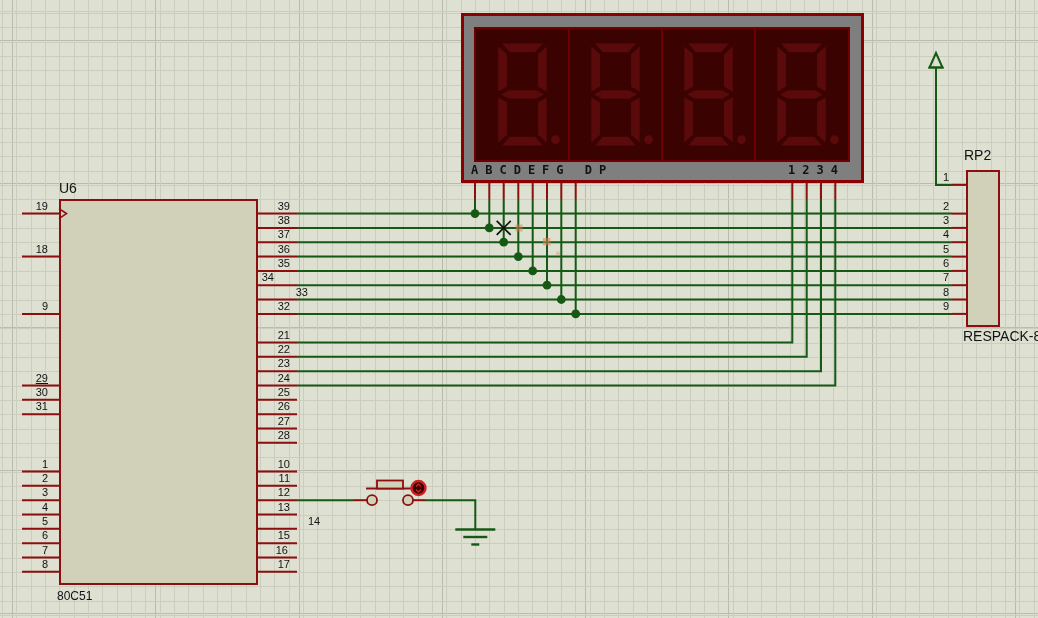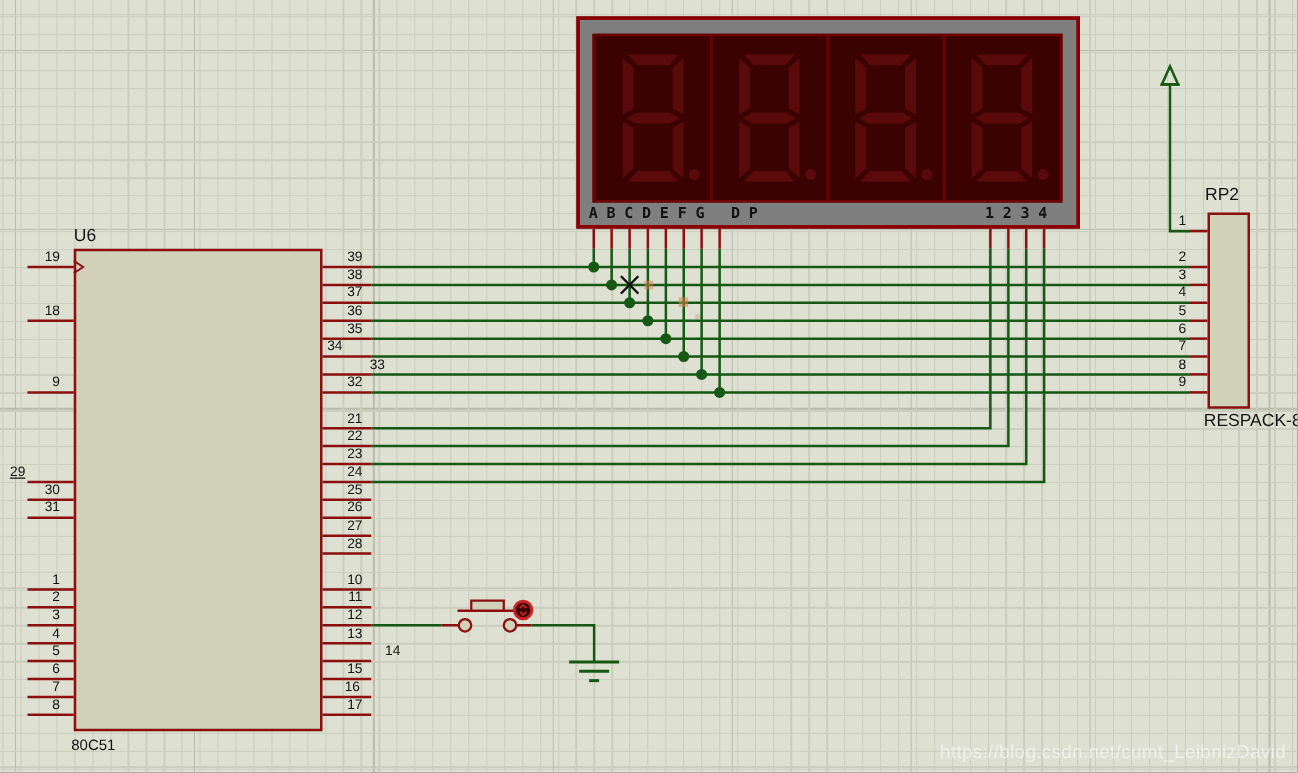--- a/index.html
+++ b/index.html
@@ -201,28 +201,27 @@
         </svg>
       </div>
   </div>
   <div class="disp-lbl" id="seg-labels" style="left: 471px; top: 163px;">ABCDEFG DP</div>
   <div class="disp-lbl" id="dig-labels" style="left: 788px; top: 163px;">1234</div>
 
   <div class="comp" id="respack" style="left: 966px; top: 170px; width: 34px; height: 157px;"></div>
   <div class="lbl ref" id="rp-ref" style="left: 964px; top: 148px;">RP2</div>
   <div class="lbl" id="rp-part" style="left: 963px; top: 330px; font-size: 14px;">RESPACK-8</div>
 
-  <div id="watermark" style="left: 752px; top: 593px;">https://blog.csdn.net/cumt_LeibnizDavid</div>
 <div class="pin-num" style="left: 8px; width: 40px; text-align: right; top: 199.6px;">19</div>
     <div class="pin-name" style="top: 206.6px; left: 64px;">XTAL1</div>
     <div class="pin-num" style="left: 8px; width: 40px; text-align: right; top: 242.6px;">18</div>
     <div class="pin-name" style="top: 249.6px; left: 64px;">XTAL2</div>
     <div class="pin-num" style="left: 8px; width: 40px; text-align: right; top: 299.9px;">9</div>
     <div class="pin-name" style="top: 306.9px; left: 64px;">RST</div>
-    <div class="pin-num" style="left: 8px; width: 40px; top: 371.5px; text-decoration: underline;">29</div>
+    <div class="pin-num" style="left: 8px; width: 40px; text-align: right; top: 371.5px; text-decoration: underline;">29</div>
     <div class="pin-name" style="top: 378.5px; left: 64px;"><span class="ov">PSEN</span></div>
     <div class="pin-num" style="left: 8px; width: 40px; text-align: right; top: 385.8px;">30</div>
     <div class="pin-name" style="top: 392.8px; left: 64px;">ALE</div>
     <div class="pin-num" style="left: 8px; width: 40px; text-align: right; top: 400.2px;">31</div>
     <div class="pin-name" style="top: 407.2px; left: 64px;"><span class="ov">EA</span></div>
     <div class="pin-num" style="left: 8px; width: 40px; text-align: right; top: 457.5px;">1</div>
     <div class="pin-name" style="top: 464.5px; left: 64px;">P1.0</div>
     <div class="pin-num" style="left: 8px; width: 40px; text-align: right; top: 471.8px;">2</div>
     <div class="pin-name" style="top: 478.8px; left: 64px;">P1.1</div>
     <div class="pin-num" style="left: 8px; width: 40px; text-align: right; top: 486.2px;">3</div>

